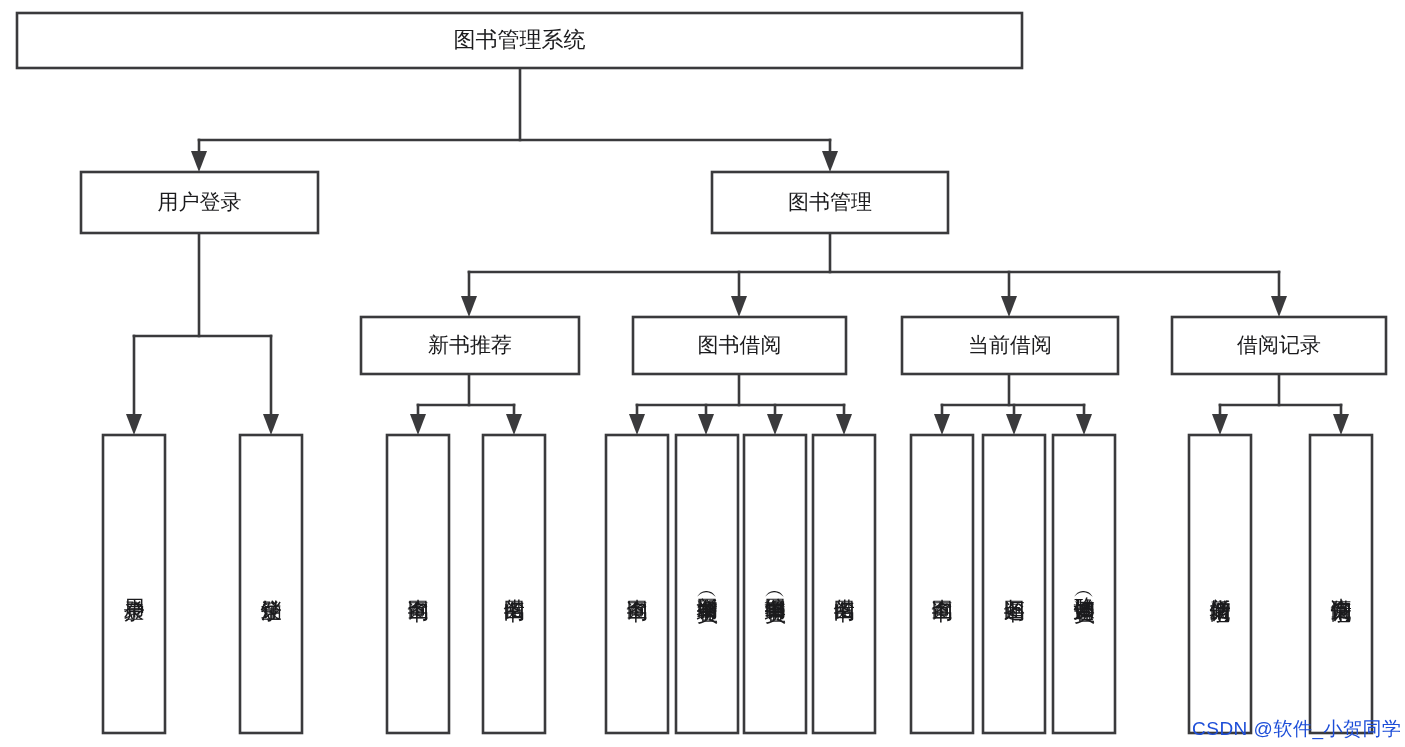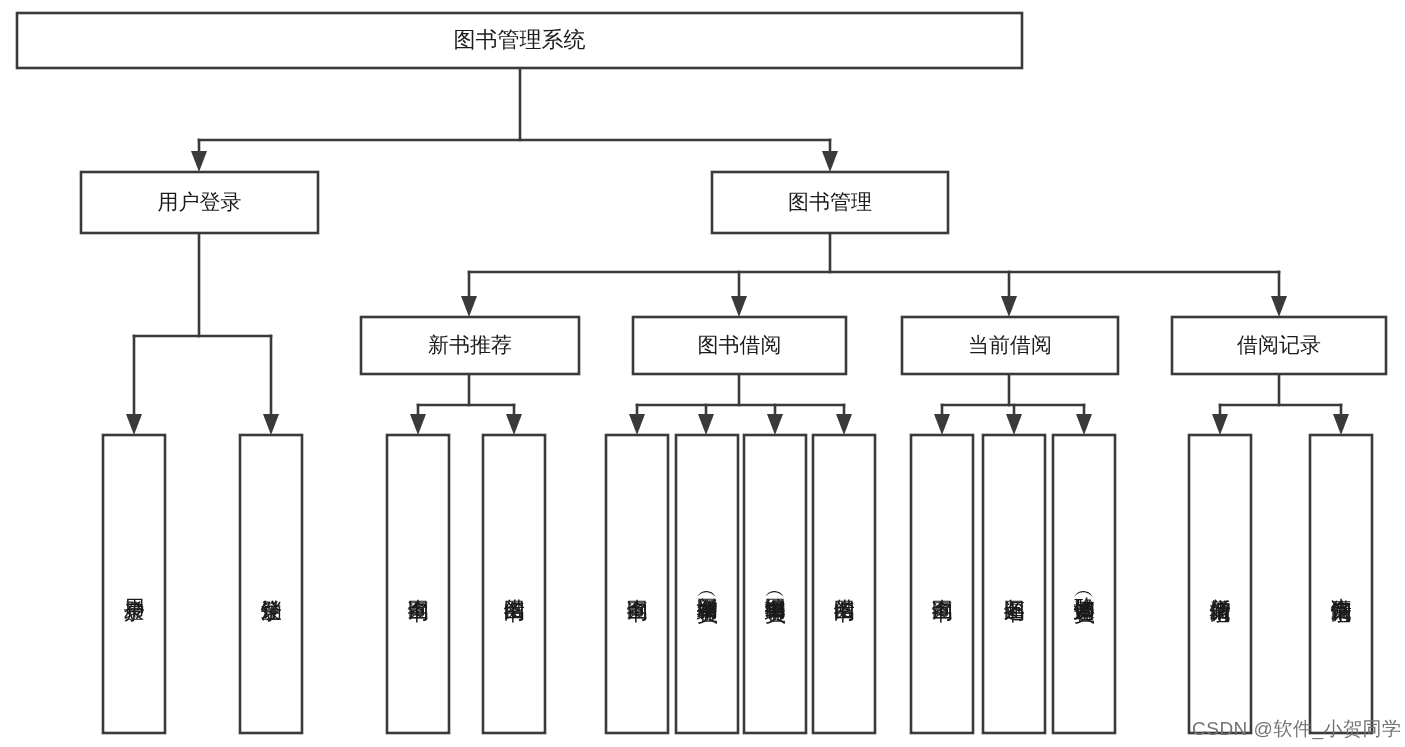--- a/index.html
+++ b/index.html
@@ -211,14 +211,14 @@
       <div class="leaf-label-wrap" style="left: 1053px; top: 435px; width: 62px; height: 298px;">
         <div class="leaf-label">确认归还（管理员）</div>
       </div>
       <div class="leaf-label-wrap" style="left: 1189px; top: 435px; width: 62px; height: 298px;">
         <div class="leaf-label">新增借阅记录</div>
       </div>
       <div class="leaf-label-wrap" style="left: 1310px; top: 435px; width: 62px; height: 298px;">
         <div class="leaf-label">查询借阅记录</div>
       </div>
     </div>
-  <div class="watermark" style="left: 1192px; top: 716px; color: #737373;">CSDN @软件_小贺同学</div>
+  <div class="watermark" style="left: 1192px; top: 716px; color: #1d4ed8;">CSDN @软件_小贺同学</div>
 </div>
 
 </body></html>

